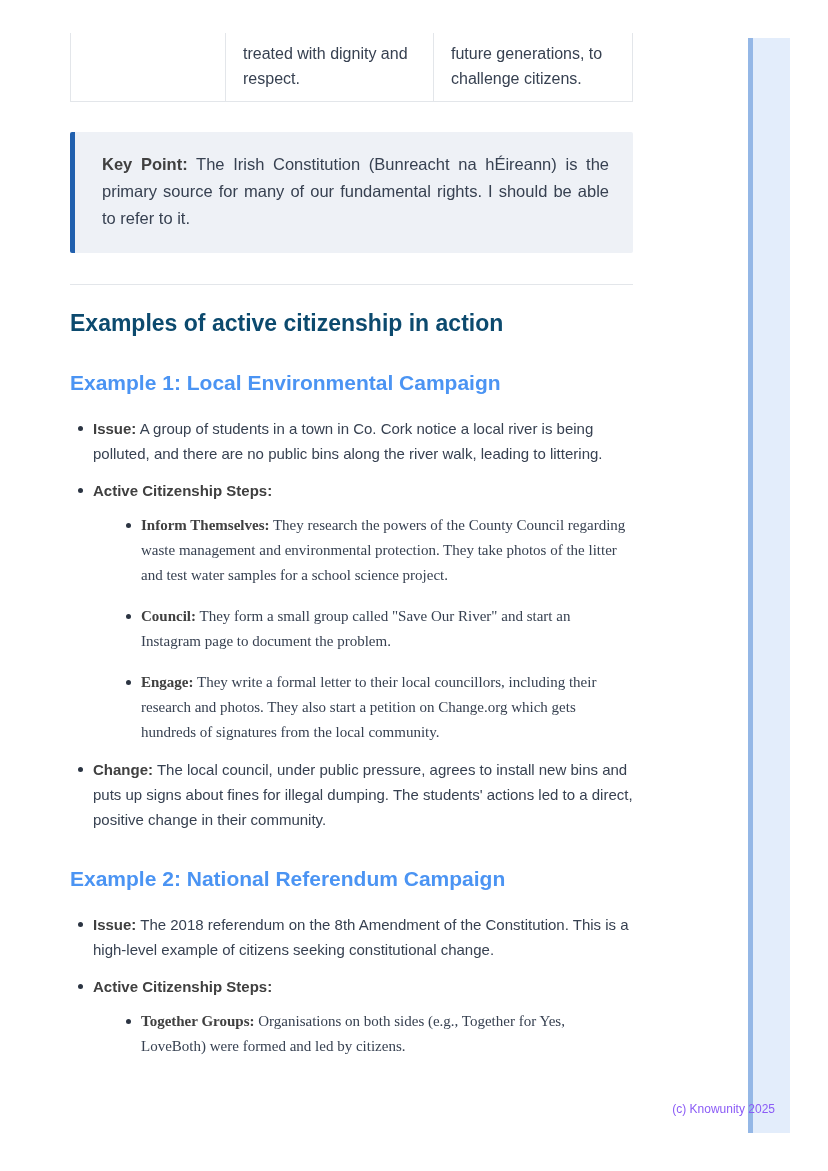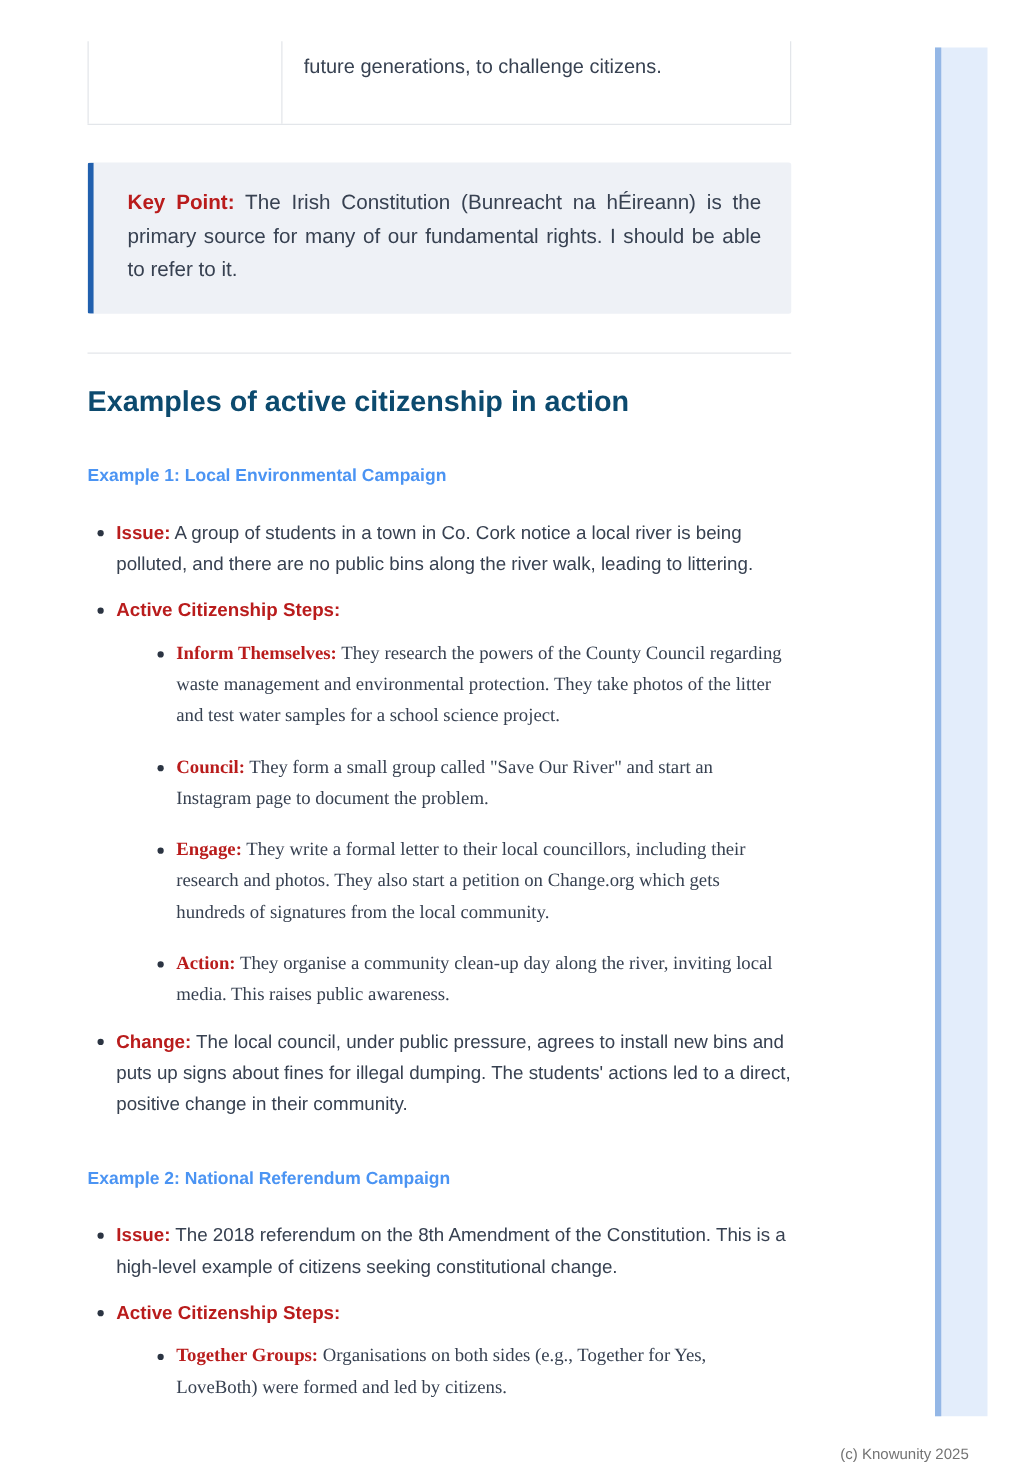--- a/index.html
+++ b/index.html
@@ -51,38 +51,38 @@
     margin-top: 30px;
     background: #eef1f6;
     border-left: 5px solid #2160ae;
     border-radius: 2px;
     padding: 19px 24px 21px 27px;
     font-size: 16.5px;
     line-height: 27px;
     text-align: justify;
     color: #374151;
   }
-  .keypoint b, .li-label { font-weight: bold; color: #b91c1c; }
+  .keypoint b, .li-label { font-weight: bold; color: #404040; }
 
   .divider {
     margin-top: 31px;
     border: 0;
     border-top: 1px solid #e3e6ea;
   }
 
   h2.section-title {
     margin-top: 25px;
     font-size: 23px;
     line-height: 26px;
     font-weight: bold;
     color: #0c4a6e;
   }
   h3.example-title {
     margin-top: 35px;
-    font-size: 14px;
+    font-size: 21px;
     line-height: 23px;
     font-weight: bold;
     color: #4b94f3;
   }
 
   ul.blist { list-style: none; margin-top: 22px; }
   ul.blist li {
     position: relative;
     padding-left: 23px;
     font-size: 15px;
@@ -102,37 +102,38 @@
     list-style: none;
     margin-left: 25px;
     margin-top: 10px;
     font-family: Liberation Serif, serif;
   }
   ul.blist ul li { margin-bottom: 16px; }
   ul.blist ul li:last-child { margin-bottom: 4px; }
 
   .watermark {
     position: absolute;
-    top: 1156px;
+    top: 1102px;
     right: 53px;
     font-size: 12px;
     line-height: 14px;
-    color: #737373;
+    color: #8b5cf6;
     z-index: 3;
   }
 </style>
 </head>
 <body>
 
 <div class="scroll-strip"></div>
 
 <div class="content">
 
   <div class="tbl">
     <div class="cell c1"></div>
+    <div class="cell c2">treated with dignity and respect.</div>
     <div class="cell c3">future generations, to challenge citizens.</div>
   </div>
 
   <div class="keypoint">
     <b>Key Point:</b><span> The Irish Constitution (Bunreacht na hÉireann) is the primary source for many of our fundamental rights. I should be able to refer to it.</span>
   </div>
 
   <hr class="divider">
 
   <h2 class="section-title">Examples of active citizenship in action</h2>
@@ -148,23 +149,20 @@
       <ul>
         <li>
           <span class="li-label">Inform Themselves:</span><span> They research the powers of the County Council regarding waste management and environmental protection. They take photos of the litter and test water samples for a school science project.</span>
         </li>
         <li>
           <span class="li-label">Council:</span><span> They form a small group called "Save Our River" and start an Instagram page to document the problem.</span>
         </li>
         <li>
           <span class="li-label">Engage:</span><span> They write a formal letter to their local councillors, including their research and photos. They also start a petition on Change.org which gets hundreds of signatures from the local community.</span>
         </li>
-        <li>
-          <span class="li-label">Action:</span><span> They organise a community clean-up day along the river, inviting local media. This raises public awareness.</span>
-        </li>
       </ul>
     </li>
     <li>
       <span class="li-label">Change:</span><span> The local council, under public pressure, agrees to install new bins and puts up signs about fines for illegal dumping. The students' actions led to a direct, positive change in their community.</span>
     </li>
   </ul>
 
   <h3 class="example-title">Example 2: National Referendum Campaign</h3>
 
   <ul class="blist">

